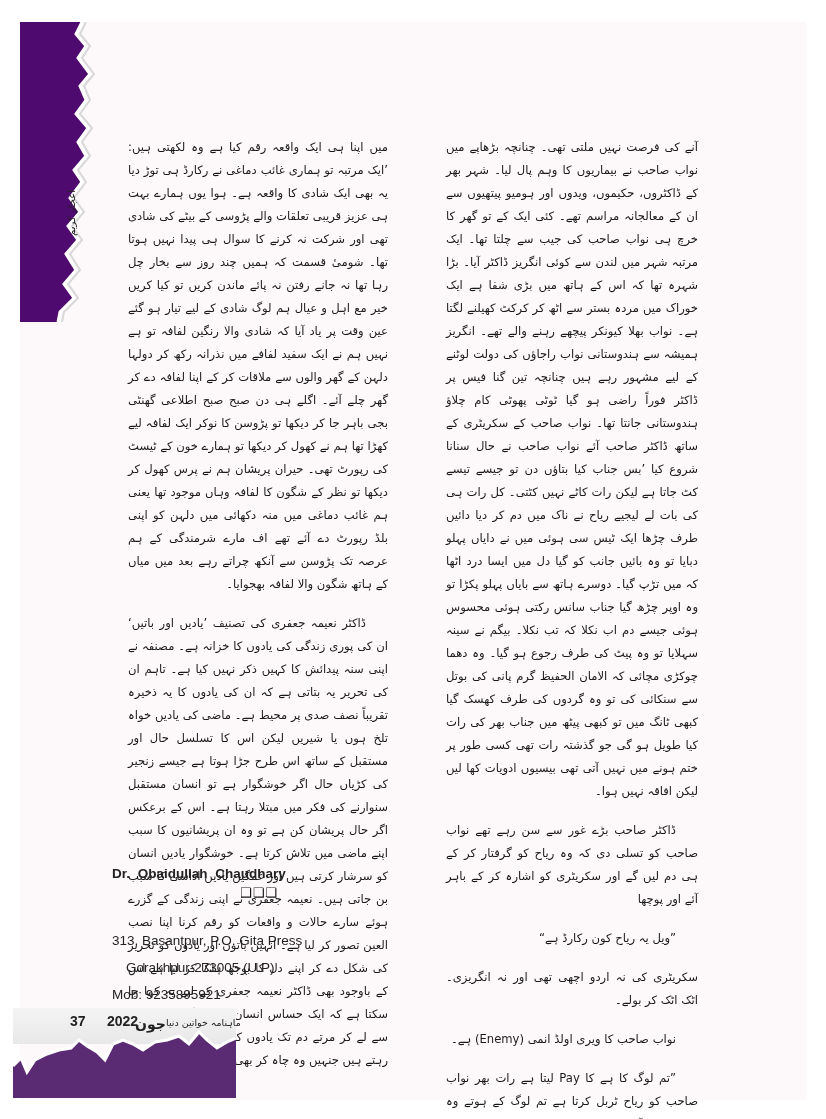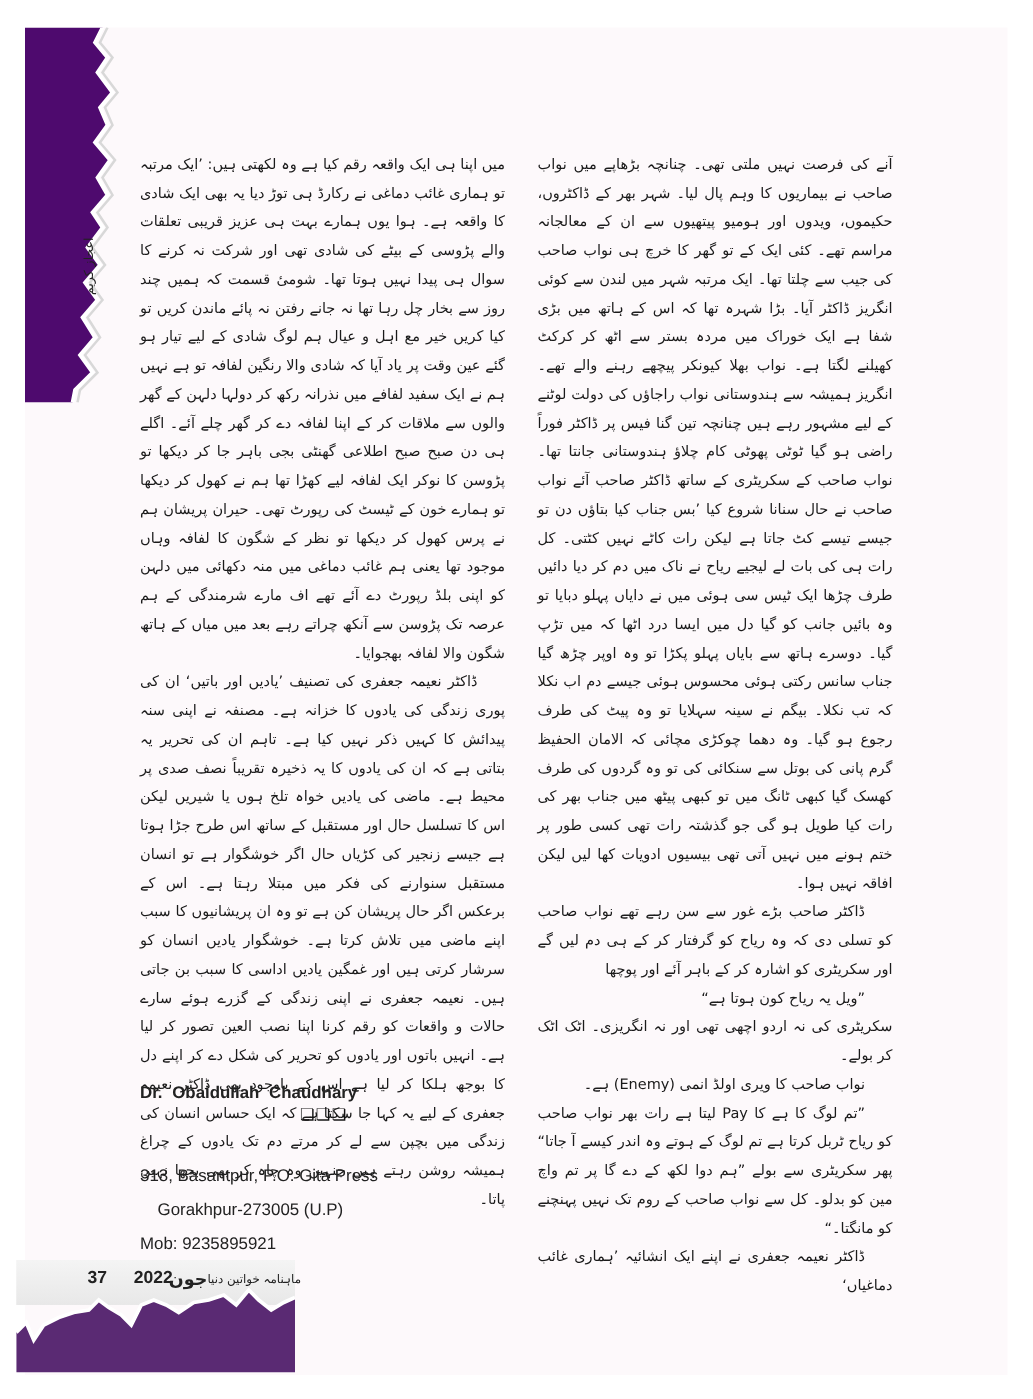--- a/index.html
+++ b/index.html
@@ -20,21 +20,21 @@
     position: absolute; left: 66px; top: 178px; width: 30px; height: 70px;
     writing-mode: vertical-rl; transform: rotate(180deg);
     font-family: "DejaVu Sans", sans-serif; font-size: 10px; color: #222;
     direction: rtl; text-align: center;
   }
   .col {
     position: absolute; direction: rtl; text-align: justify;
     font-family: "DejaVu Sans", sans-serif; font-size: 11.6px; line-height: 23px;
     color: #1a1a1a;
   }
-  .col p { margin: 0; }
+  .col p { margin: 16px; }
   .col p.indent { text-indent: 22px; }
   .col-right { left: 430px; top: 120px; width: 284px; }
   .col-left  { left: 112px; top: 120px; width: 292px; }
   .separator {
     position: absolute; left: 229px; top: 885px; width: 60px; text-align: center;
     font-size: 13px; letter-spacing: 1px; color: #111;
   }
   .sig {
     position: absolute; left: 112px; font-family: "Liberation Sans", sans-serif;
     font-size: 13.5px; color: #222; direction: ltr;
@@ -70,21 +70,21 @@
     <path d="M0,0 L62,0 L56,12 L66,24 L58,36 L70,52 L60,64 L66,78 L56,92 L68,106 L58,120 L66,134 L54,148 L62,160 L50,176 L60,190 L48,204 L58,218 L46,232 L56,248 L44,262 L54,276 L40,290 L38,300 L0,300 Z" fill="#4e0a6e"></path>
     <path d="M62,0 L56,12 L66,24 L58,36 L70,52 L60,64 L66,78 L56,92 L68,106 L58,120 L66,134 L54,148 L62,160 L50,176 L60,190 L48,204 L58,218 L46,232 L56,248 L44,262 L54,276 L40,290 L38,300" fill="none" stroke="#ffffff" stroke-width="3"></path>
     <path d="M66,0 L60,12 L70,24 L62,36 L74,52 L64,64 L70,78 L60,92 L72,106 L62,120 L70,134 L58,148 L66,160 L54,176 L64,190 L52,204 L62,218 L50,232 L60,248 L48,262 L58,276 L44,290 L42,300" fill="none" stroke="#d8d8d8" stroke-width="2"></path>
   </svg>
 </div>
 <div class="author-vertical">اعجاز کریم</div>
 
 <div class="col col-right">
   <p>آنے کی فرصت نہیں ملتی تھی۔ چنانچہ بڑھاپے میں نواب صاحب نے بیماریوں کا وہم پال لیا۔ شہر بھر کے ڈاکٹروں، حکیموں، ویدوں اور ہومیو پیتھیوں سے ان کے معالجانہ مراسم تھے۔ کئی ایک کے تو گھر کا خرچ ہی نواب صاحب کی جیب سے چلتا تھا۔ ایک مرتبہ شہر میں لندن سے کوئی انگریز ڈاکٹر آیا۔ بڑا شہرہ تھا کہ اس کے ہاتھ میں بڑی شفا ہے ایک خوراک میں مردہ بستر سے اٹھ کر کرکٹ کھیلنے لگتا ہے۔ نواب بھلا کیونکر پیچھے رہنے والے تھے۔ انگریز ہمیشہ سے ہندوستانی نواب راجاؤں کی دولت لوٹنے کے لیے مشہور رہے ہیں چنانچہ تین گنا فیس پر ڈاکٹر فوراً راضی ہو گیا ٹوٹی پھوٹی کام چلاؤ ہندوستانی جانتا تھا۔ نواب صاحب کے سکریٹری کے ساتھ ڈاکٹر صاحب آئے نواب صاحب نے حال سنانا شروع کیا ’بس جناب کیا بتاؤں دن تو جیسے تیسے کٹ جاتا ہے لیکن رات کاٹے نہیں کٹتی۔ کل رات ہی کی بات لے لیجیے ریاح نے ناک میں دم کر دیا دائیں طرف چڑھا ایک ٹیس سی ہوئی میں نے دایاں پہلو دبایا تو وہ بائیں جانب کو گیا دل میں ایسا درد اٹھا کہ میں تڑپ گیا۔ دوسرے ہاتھ سے بایاں پہلو پکڑا تو وہ اوپر چڑھ گیا جناب سانس رکتی ہوئی محسوس ہوئی جیسے دم اب نکلا کہ تب نکلا۔ بیگم نے سینہ سہلایا تو وہ پیٹ کی طرف رجوع ہو گیا۔ وہ دھما چوکڑی مچائی کہ الامان الحفیظ گرم پانی کی بوتل سے سنکائی کی تو وہ گردوں کی طرف کھسک گیا کبھی ٹانگ میں تو کبھی پیٹھ میں جناب بھر کی رات کیا طویل ہو گی جو گذشتہ رات تھی کسی طور پر ختم ہونے میں نہیں آتی تھی بیسیوں ادویات کھا لیں لیکن افاقہ نہیں ہوا۔</p>
   <p class="indent">ڈاکٹر صاحب بڑے غور سے سن رہے تھے نواب صاحب کو تسلی دی کہ وہ ریاح کو گرفتار کر کے ہی دم لیں گے اور سکریٹری کو اشارہ کر کے باہر آئے اور پوچھا</p>
-  <p class="indent">”ویل یہ ریاح کون ہوتا ہے“</p>
+  <p class="indent">”ویل یہ ریاح کون رکارڈ ہے“</p>
   <p>سکریٹری کی نہ اردو اچھی تھی اور نہ انگریزی۔ اٹک اٹک کر بولے۔</p>
   <p class="indent">نواب صاحب کا ویری اولڈ انمی (Enemy) ہے۔</p>
   <p class="indent">”تم لوگ کا ہے کا Pay لیتا ہے رات بھر نواب صاحب کو ریاح ٹربل کرتا ہے تم لوگ کے ہوتے وہ اندر کیسے آ جاتا“ پھر سکریٹری سے بولے ”ہم دوا لکھ کے دے گا پر تم واچ مین کو بدلو۔ کل سے نواب صاحب کے روم تک نہیں پہنچنے کو مانگتا۔“</p>
   <p class="indent">ڈاکٹر نعیمہ جعفری نے اپنے ایک انشائیہ ’ہماری غائب دماغیاں‘</p>
 </div>
 
 <div class="col col-left">
   <p>میں اپنا ہی ایک واقعہ رقم کیا ہے وہ لکھتی ہیں: ’ایک مرتبہ تو ہماری غائب دماغی نے رکارڈ ہی توڑ دیا یہ بھی ایک شادی کا واقعہ ہے۔ ہوا یوں ہمارے بہت ہی عزیز قریبی تعلقات والے پڑوسی کے بیٹے کی شادی تھی اور شرکت نہ کرنے کا سوال ہی پیدا نہیں ہوتا تھا۔ شومیٔ قسمت کہ ہمیں چند روز سے بخار چل رہا تھا نہ جانے رفتن نہ پائے ماندن کریں تو کیا کریں خیر مع اہل و عیال ہم لوگ شادی کے لیے تیار ہو گئے عین وقت پر یاد آیا کہ شادی والا رنگین لفافہ تو ہے نہیں ہم نے ایک سفید لفافے میں نذرانہ رکھ کر دولہا دلہن کے گھر والوں سے ملاقات کر کے اپنا لفافہ دے کر گھر چلے آئے۔ اگلے ہی دن صبح صبح اطلاعی گھنٹی بجی باہر جا کر دیکھا تو پڑوسن کا نوکر ایک لفافہ لیے کھڑا تھا ہم نے کھول کر دیکھا تو ہمارے خون کے ٹیسٹ کی رپورٹ تھی۔ حیران پریشان ہم نے پرس کھول کر دیکھا تو نظر کے شگون کا لفافہ وہاں موجود تھا یعنی ہم غائب دماغی میں منہ دکھائی میں دلہن کو اپنی بلڈ رپورٹ دے آئے تھے اف مارے شرمندگی کے ہم عرصہ تک پڑوسن سے آنکھ چراتے رہے بعد میں میاں کے ہاتھ شگون والا لفافہ بھجوایا۔</p>
   <p class="indent">ڈاکٹر نعیمہ جعفری کی تصنیف ’یادیں اور باتیں‘ ان کی پوری زندگی کی یادوں کا خزانہ ہے۔ مصنفہ نے اپنی سنہ پیدائش کا کہیں ذکر نہیں کیا ہے۔ تاہم ان کی تحریر یہ بتاتی ہے کہ ان کی یادوں کا یہ ذخیرہ تقریباً نصف صدی پر محیط ہے۔ ماضی کی یادیں خواہ تلخ ہوں یا شیریں لیکن اس کا تسلسل حال اور مستقبل کے ساتھ اس طرح جڑا ہوتا ہے جیسے زنجیر کی کڑیاں حال اگر خوشگوار ہے تو انسان مستقبل سنوارنے کی فکر میں مبتلا رہتا ہے۔ اس کے برعکس اگر حال پریشان کن ہے تو وہ ان پریشانیوں کا سبب اپنے ماضی میں تلاش کرتا ہے۔ خوشگوار یادیں انسان کو سرشار کرتی ہیں اور غمگین یادیں اداسی کا سبب بن جاتی ہیں۔ نعیمہ جعفری نے اپنی زندگی کے گزرے ہوئے سارے حالات و واقعات کو رقم کرنا اپنا نصب العین تصور کر لیا ہے۔ انہیں باتوں اور یادوں کو تحریر کی شکل دے کر اپنے دل کا بوجھ ہلکا کر لیا ہے اس کے باوجود بھی ڈاکٹر نعیمہ جعفری کے لیے یہ کہا جا سکتا ہے کہ ایک حساس انسان کی زندگی میں بچپن سے لے کر مرتے دم تک یادوں کے چراغ ہمیشہ روشن رہتے ہیں جنہیں وہ چاہ کر بھی بجھا نہیں پاتا۔</p>
 </div>

